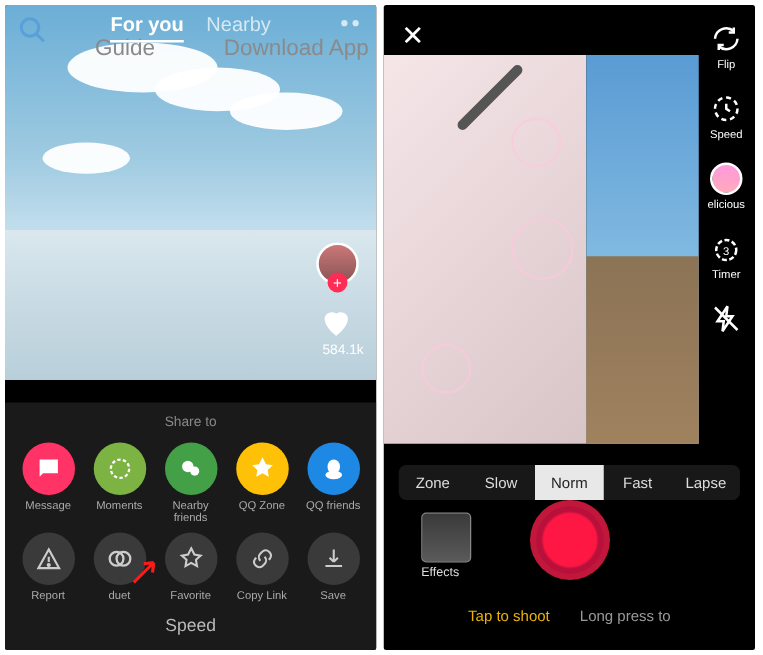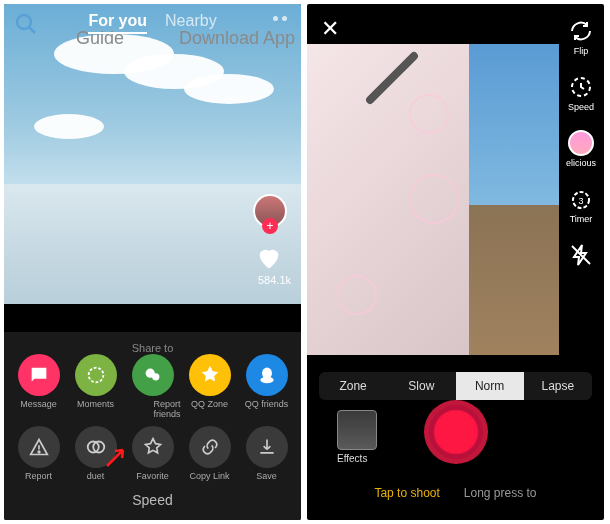--- a/index.html
+++ b/index.html
@@ -21,25 +21,25 @@
 .dots{position:absolute;top:12px;right:14px;z-index:5;display:flex;gap:4px}
 .dots span{width:5px;height:5px;border-radius:50%;background:#fff;opacity:.7}
 .ghost{position:absolute;top:24px;color:#8a8a8a;font-size:18px;z-index:4}
 .avatar{position:absolute;right:14px;top:190px;width:34px;height:34px;border-radius:50%;background:#fff;border:2px solid #fff}
 .avatar-img{width:100%;height:100%;border-radius:50%;background:linear-gradient(#c77,#855)}
 .plus{position:absolute;bottom:-8px;left:50%;transform:translateX(-50%);width:16px;height:16px;border-radius:50%;background:#ff2d55;color:#fff;font-size:12px;line-height:16px;text-align:center}
 .heart{position:absolute;right:18px;top:240px;width:28px;height:28px}
 .heart svg{fill:#fff}
 .likes{position:absolute;right:10px;top:270px;color:#fff;font-size:11px}
 .sheet{position:absolute;left:0;right:0;bottom:0;background:#1a1a1a;padding:10px 6px 12px}
-.share-to{color:#888;font-size:11px;text-align:center;}
+.share-to{color:#888;font-size:11px;text-align:center;margin-bottom:10px}
 .row{display:flex;justify-content:space-around;margin-bottom:6px}
 .item{display:flex;flex-direction:column;align-items:center;width:56px}
 .circ{width:42px;height:42px;border-radius:50%;display:flex;align-items:center;justify-content:center;margin-bottom:4px}
-.lbl{color:#aaa;font-size:9px;text-align:right;line-height:1.1}
+.lbl{color:#aaa;font-size:9px;text-align:center;line-height:1.1}
 .msg{background:#ff3366}
 .mom{background:#7cb342}
 .wcf{background:#43a047}
 .qqz{background:#ffc107}
 .qqf{background:#1e88e5}
 .gray{background:#3a3a3a}
 .cancel{color:#bbb;text-align:center;font-size:14px;margin-top:10px}
 .arrow{position:absolute;left:101px;top:442px;z-index:20}
 .close{position:absolute;top:12px;left:14px;color:#fff;font-size:22px;z-index:5}
 .rcol{position:absolute;right:8px;top:14px;display:flex;flex-direction:column;align-items:center;gap:18px;z-index:5}
@@ -124,21 +124,21 @@
           </div>
           <div class="lbl">Moments</div>
         </div>
       <div class="item">
           <div class="circ wcf">
             <svg width="22" height="22" viewBox="0 0 24 24" fill="#fff">
               <circle cx="9" cy="10" r="5"></circle>
               <circle cx="15" cy="14" r="4"></circle>
             </svg>
           </div>
-          <div class="lbl">Report friends</div>
+          <div class="lbl">Nearby friends</div>
         </div>
       <div class="item">
           <div class="circ qqz">
             <svg width="22" height="22" viewBox="0 0 24 24" fill="#fff">
               <path d="M12 2l3 6 6 1-4.5 4 1 6-5.5-3-5.5 3 1-6L3 9l6-1z"></path>
             </svg>
           </div>
           <div class="lbl">QQ Zone</div>
         </div>
       <div class="item">
@@ -257,20 +257,21 @@
         <div class="bubble b3"></div>
     </div>
     <div class="pright">
         <div class="track"></div>
       </div>
   </div>
   <div class="speed-row">
     <div class="sp">Zone</div>
     <div class="sp">Slow</div>
     <div class="sp selected">Norm</div>
+    <div class="sp">Fast</div>
     <div class="sp">Lapse</div>
   </div>
   <div class="bottom-ctrl">
     <div class="effects">
         <div class="eff-thumb"></div>
         <div class="eff-lbl">Effects</div>
       </div>
     <div class="record"></div>
     <div class="modes">
       <span class="mactive">Tap to shoot</span>

